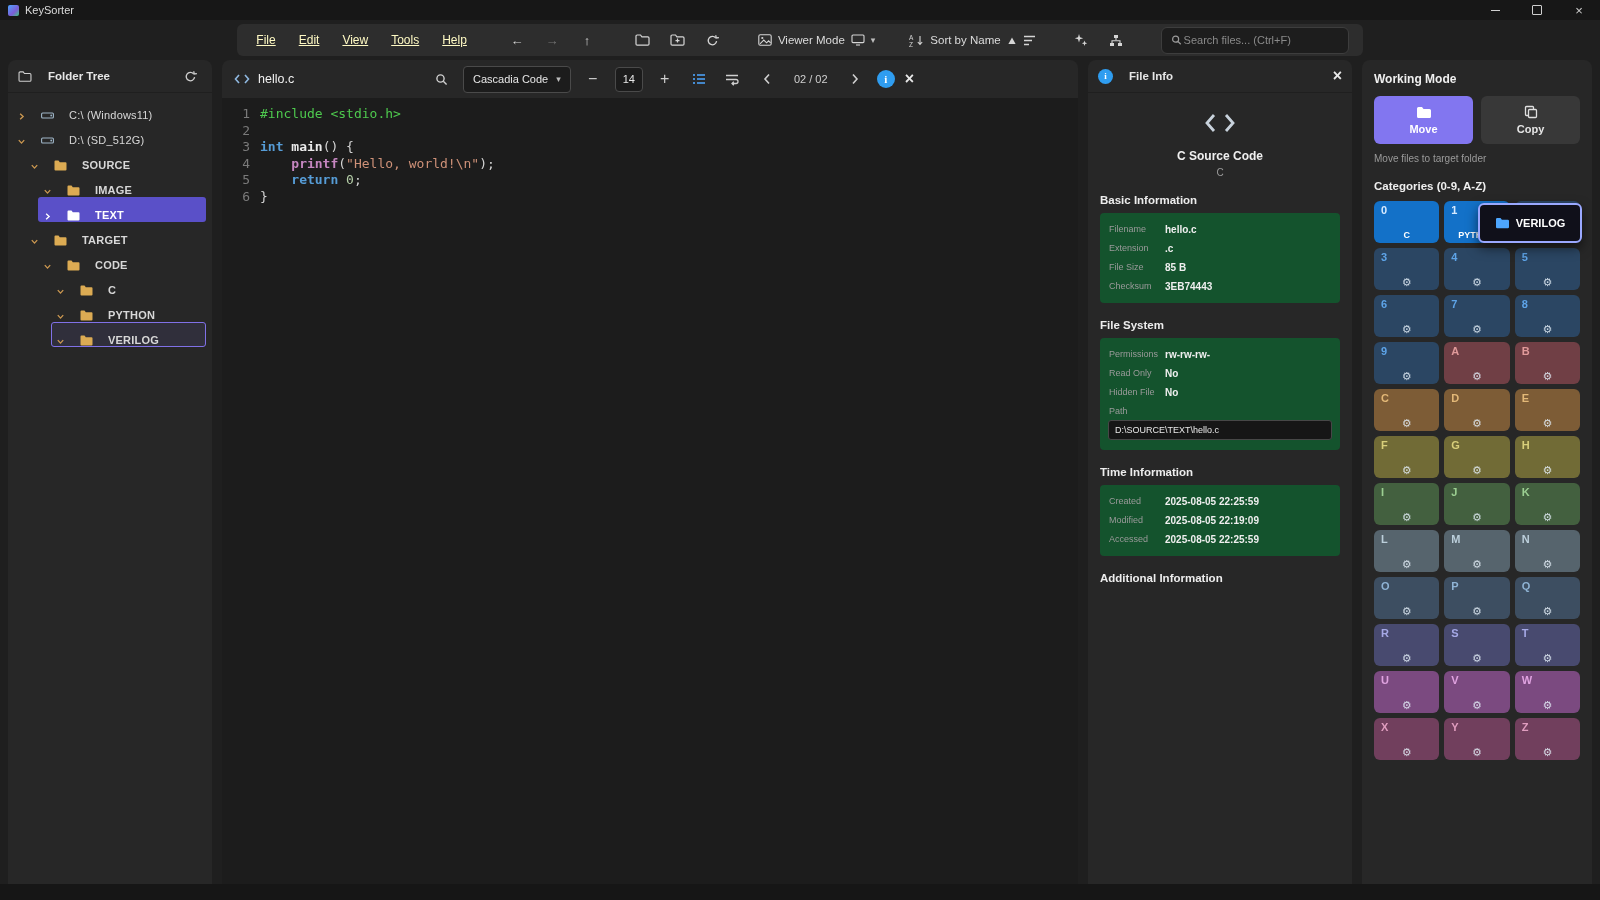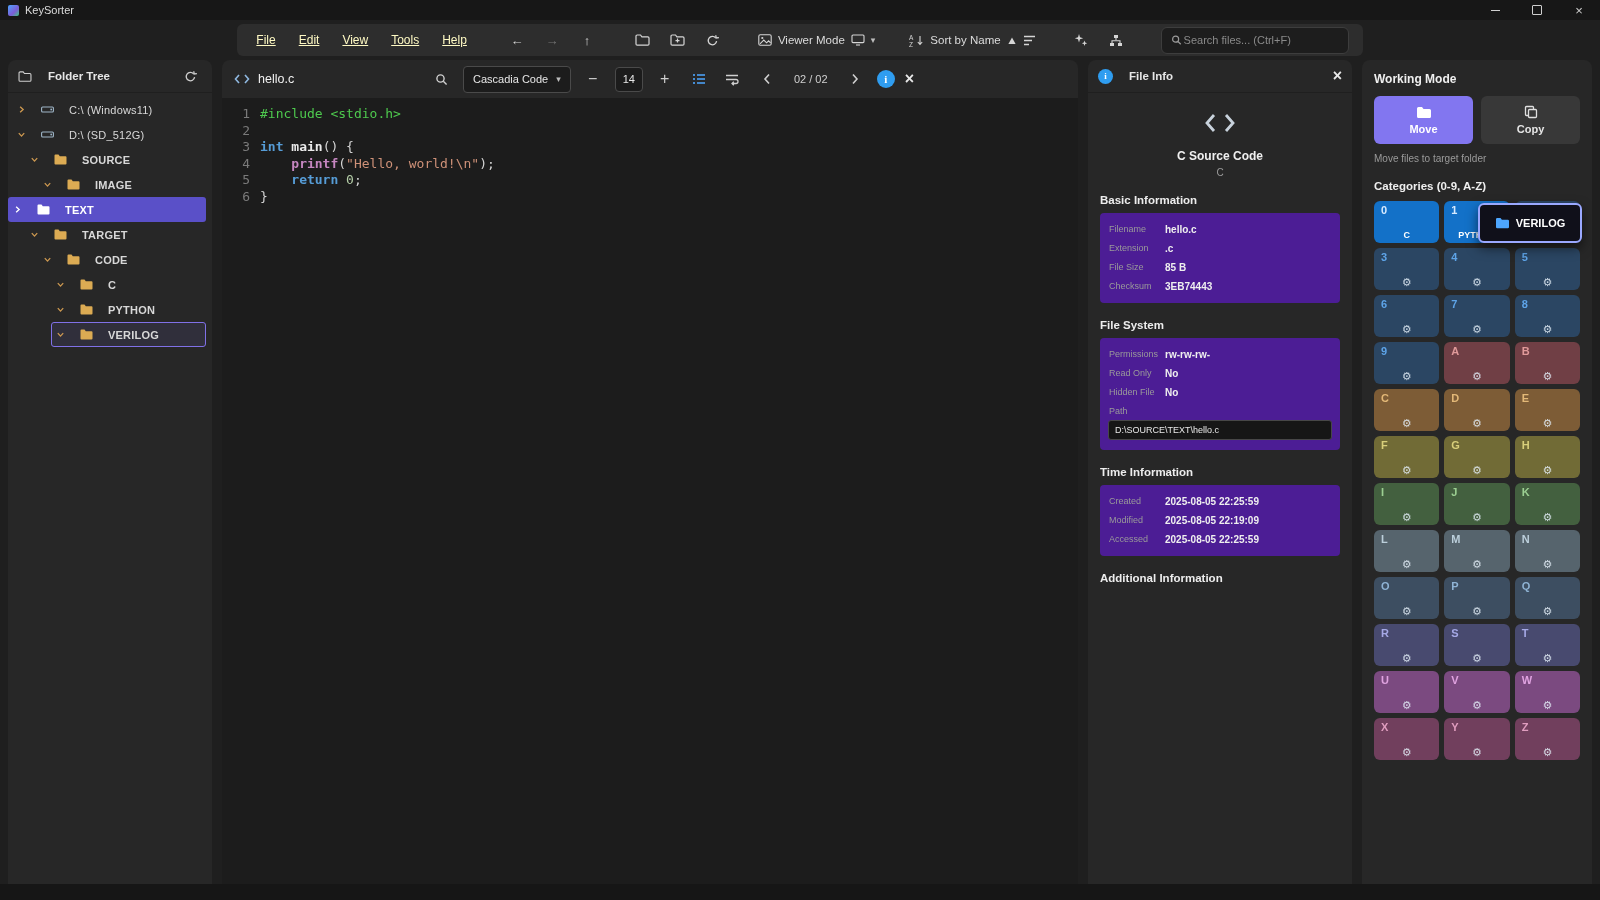--- a/index.html
+++ b/index.html
@@ -33,21 +33,21 @@
   
   .main{flex:1;display:flex;gap:10px;padding:0 8px;min-height:0;}
   .panel{background:#272727;border-radius:8px 8px 0 0;}
 
   
   .folder-panel{width:204px;flex:0 0 auto;display:flex;flex-direction:column;}
   .panel-header{height:32px;display:flex;align-items:center;gap:16px;padding:0 10px;border-bottom:1px solid #1f1f1f;flex:0 0 auto;}
   .panel-header .title{font-size:11.5px;font-weight:bold;color:#e6e6e6;}
   .header-spacer{margin-left:auto;}
   .tree{padding-top:4px;overflow:hidden;}
-  .tree-row{display:flex;align-items:center;gap:15px;height:23px;margin-right:6px;padding-left:4px;border:1px solid transparent;border-radius:3px;cursor:pointer;font-size:11px;color:#d8d8d8;}
+  .tree-row{display:flex;align-items:flex-end;gap:15px;height:23px;margin-right:6px;padding-left:4px;border:1px solid transparent;border-radius:3px;cursor:pointer;font-size:11px;color:#d8d8d8;}
   .tree-row .chev{display:flex;align-items:center;color:#cc9850;flex:0 0 auto;}
   .tree-row .tree-icon{display:flex;align-items:center;flex:0 0 auto;}
   .tree-row .icon-folder{color:#dcab53;}
   .tree-row .icon-drive{color:#9fb6c8;}
   .tree-row .lbl{white-space:nowrap;overflow:hidden;font-weight:bold;letter-spacing:.2px;}
   .tree-row.drive .lbl{font-weight:normal;}
   .tree-row.selected{background:#5a50c8;color:#ffffff;}
   .tree-row.selected .chev,.tree-row.selected .icon-folder{color:#ffffff;}
   .tree-row.droptarget{border-color:#8071e8;background:rgba(128,113,232,.10);}
 
@@ -73,21 +73,21 @@
   .tok-number{color:#b5cea8;}
   .tok-plain{color:#d4d4d4;}
 
   
   .fileinfo{width:264px;flex:0 0 auto;display:flex;flex-direction:column;overflow:hidden;}
   .fileinfo-body{padding:0 12px 12px;overflow:hidden;}
   .fi-icon-wrap{display:flex;justify-content:center;margin-top:18px;color:#c8d2dc;}
   .fi-type{margin-top:14px;text-align:center;font-size:12px;font-weight:bold;color:#f0f0f0;}
   .fi-ext{margin-top:4px;text-align:center;font-size:10px;color:#9a9a9a;}
   .info-section-title{font-size:11.5px;font-weight:bold;color:#ededed;margin:16px 0 7px;}
-  .info-box{background:#4c1d95;border-radius:4px;padding:7px 0;}
+  .info-box{background:#14532d;border-radius:4px;padding:7px 0;}
   .info-row{display:flex;padding:3px 9px;align-items:flex-start;}
   .info-label{width:56px;flex:0 0 auto;font-size:9px;color:#9a9a9a;line-height:1.25;padding-top:1px;}
   .info-value{font-size:10px;font-weight:bold;color:#efefef;line-height:1.3;word-break:break-all;}
   .path-label{padding:4px 9px 2px;font-size:9px;color:#9a9a9a;}
   .path-box{margin:2px 8px 3px;background:#161616;border:1px solid #474747;border-radius:3px;padding:4px 6px;font-size:9px;color:#e8e8e8;white-space:nowrap;overflow:hidden;}
 
   
   .working{width:230px;flex:0 0 auto;padding:12px 12px 0;box-sizing:border-box;overflow:hidden;}
   .wm-title{font-size:12px;font-weight:bold;color:#efefef;}
   .mode-buttons{display:grid;grid-template-columns:1fr 1fr;gap:8px;margin-top:10px;}
@@ -276,21 +276,21 @@
                 <path d="M2 3.5 L5 6.8 L8 3.5" fill="none" stroke="currentColor" stroke-width="1.5"></path>
               </svg>
             </span>
             <span class="tree-icon icon-folder">
               <svg width="13" height="11" viewBox="0 0 13 11">
                 <path d="M0.5 1.6 a1 1 0 0 1 1 -1 h3 l1.3 1.6 h5.7 a1 1 0 0 1 1 1 v6.2 a1 1 0 0 1 -1 1 h-10 a1 1 0 0 1 -1 -1 Z" fill="currentColor"></path>
               </svg>
             </span>
             <span class="lbl">IMAGE</span>
           </div>
-          <div class="tree-row selected" style="">
+          <div class="tree-row selected" style="margin-left: 30px;">
             <span class="chev">
               <svg width="9" height="9" viewBox="0 0 10 10">
                 <path d="M3.5 2 L6.8 5 L3.5 8" fill="none" stroke="currentColor" stroke-width="1.5"></path>
               </svg>
             </span>
             <span class="tree-icon icon-folder">
               <svg width="13" height="11" viewBox="0 0 13 11">
                 <path d="M0.5 1.6 a1 1 0 0 1 1 -1 h3 l1.3 1.6 h5.7 a1 1 0 0 1 1 1 v6.2 a1 1 0 0 1 -1 1 h-10 a1 1 0 0 1 -1 -1 Z" fill="currentColor"></path>
               </svg>
             </span>

